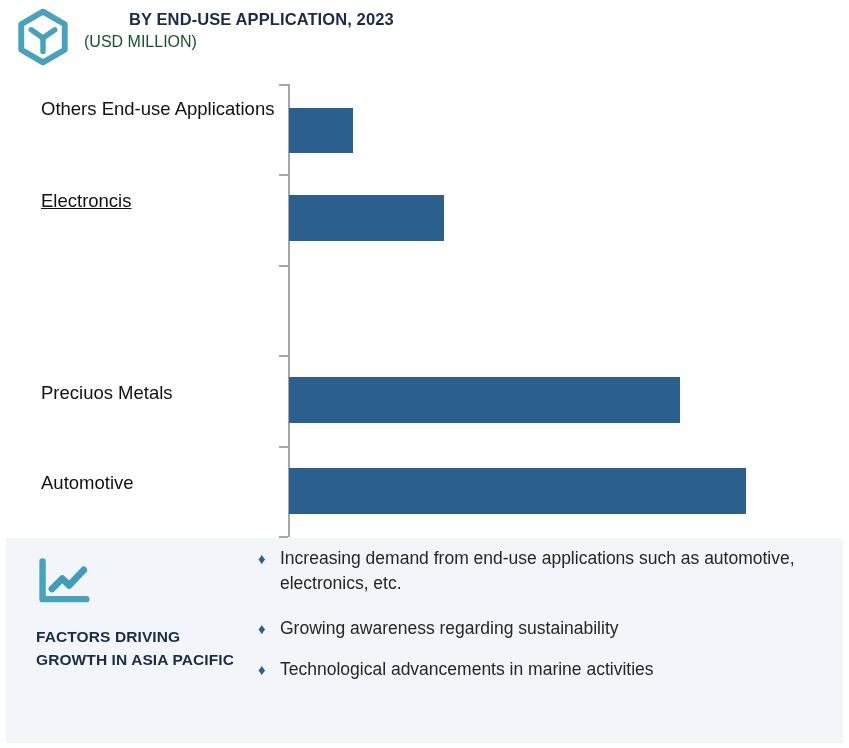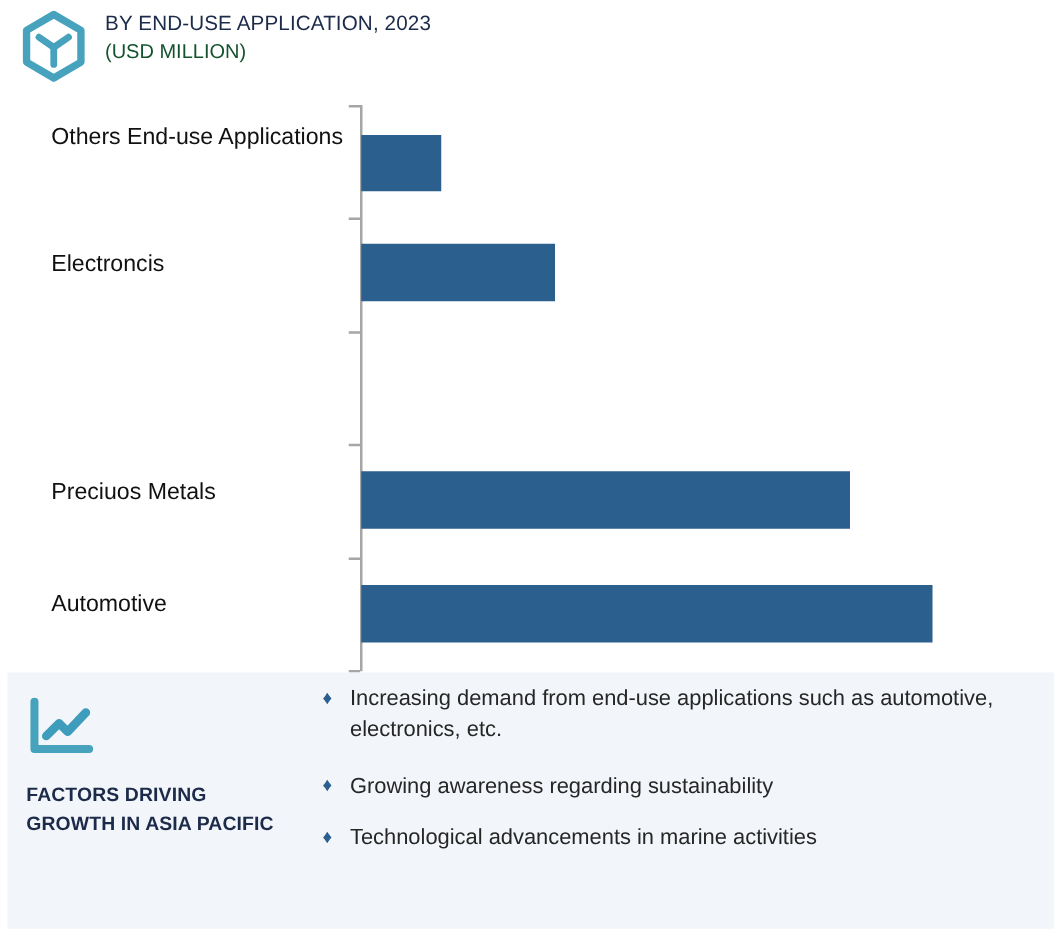--- a/index.html
+++ b/index.html
@@ -34,25 +34,26 @@
     margin-left: 14px;
     margin-top: 2px;
     flex: 0 0 auto;
   }
   #title-block {
     margin-left: 12px;
     margin-top: 3px;
   }
   #chart-title {
     font-size: 16.5px;
-    font-weight: normal;
+    font-weight: bold;
     color: #1c2b4a;
     letter-spacing: 0.1px;
     line-height: 1.32;
     max-width: 310px;
+    margin-left: 45px;
   }
   #chart-units {
     font-size: 16px;
     font-weight: normal;
     color: #14532d;
     line-height: 1.3;
     margin-top: 1px;
   }
 
   
@@ -102,21 +103,21 @@
   #footer-panel {
     position: absolute;
     left: 6px;
     top: 538px;
     width: 837px;
     height: 205px;
     background: #f2f5f9;
   }
   #footer-left {
     position: absolute;
-    left: 15px;
+    left: 30px;
     top: 20px;
     width: 200px;
   }
   #trend-icon {
     width: 56px;
     height: 48px;
     display: block;
   }
   #footer-left-title {
     margin-top: 20px;
@@ -182,21 +183,21 @@
   <div class="axis-tick" style="top:271px;"></div>
   <div class="axis-tick" style="top:362px;"></div>
   <div class="axis-tick" style="top:452px;"></div>
 
   <div class="bar-row" style="top:0px;height:90px;">
     <div class="bar-label" style="top:14px;">Others End-use Applications</div>
     <div class="bar-rect" style="top:24px;height:45px;width:64px;"></div>
   </div>
 
   <div class="bar-row" style="top:90px;height:91px;">
-    <div class="bar-label" style="top:26px;">Electroncis</div>
+    <div class="bar-label" style="top:16px;text-decoration:underline;">Electroncis</div>
     <div class="bar-rect" style="top:21px;height:46px;width:155px;"></div>
   </div>
 
 
   <div class="bar-row" style="top:271px;height:91px;">
     <div class="bar-label" style="top:27px;">Preciuos Metals</div>
     <div class="bar-rect" style="top:22px;height:46px;width:391px;"></div>
   </div>
 
   <div class="bar-row" style="top:362px;height:90px;">

